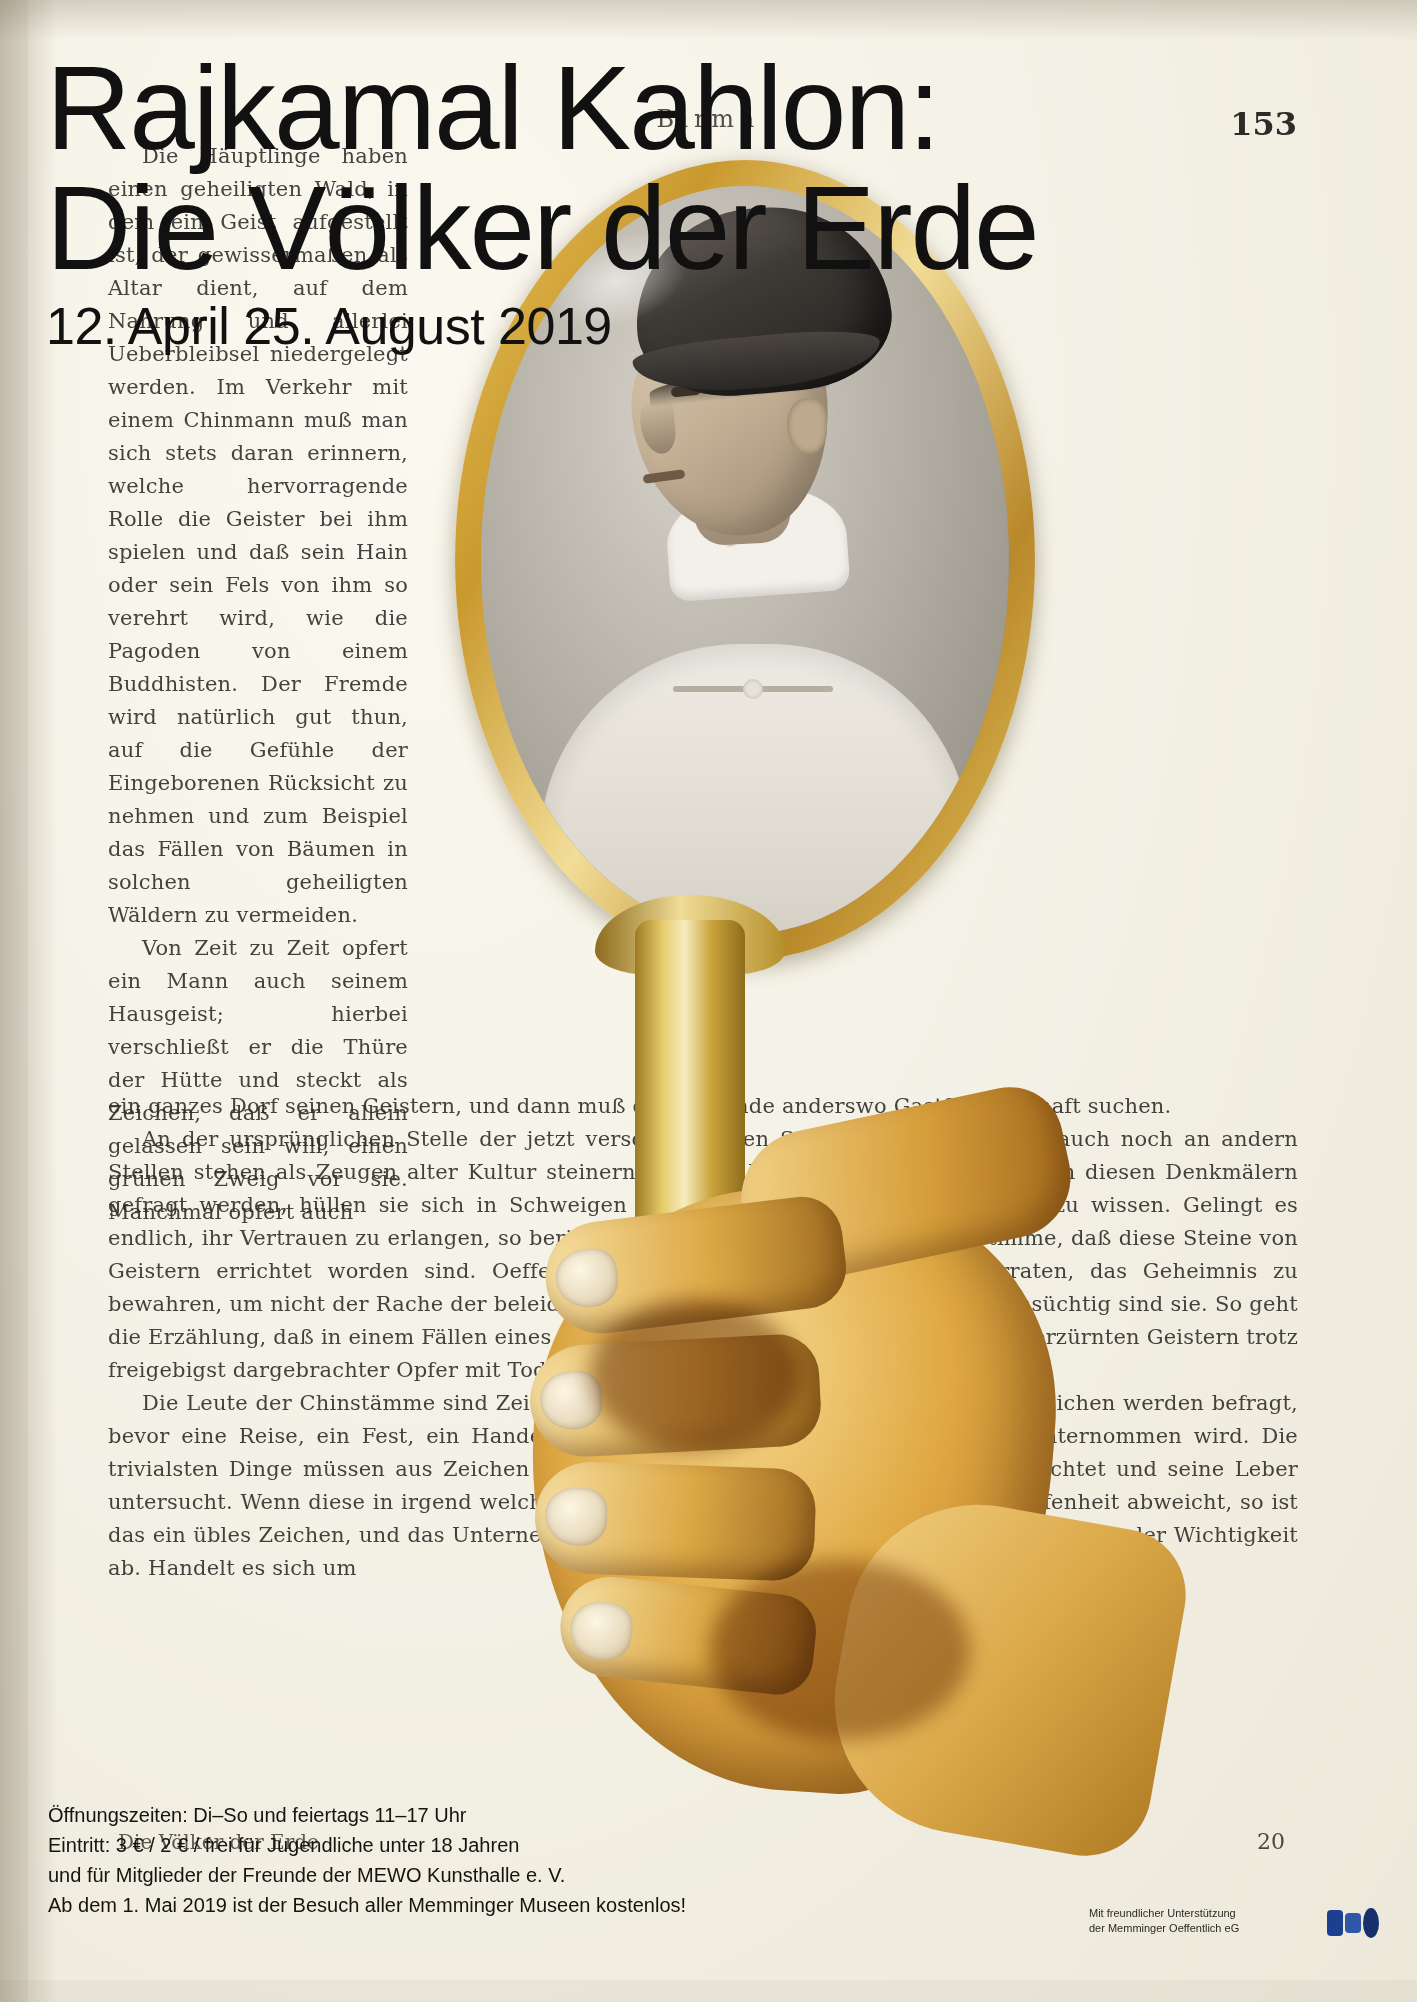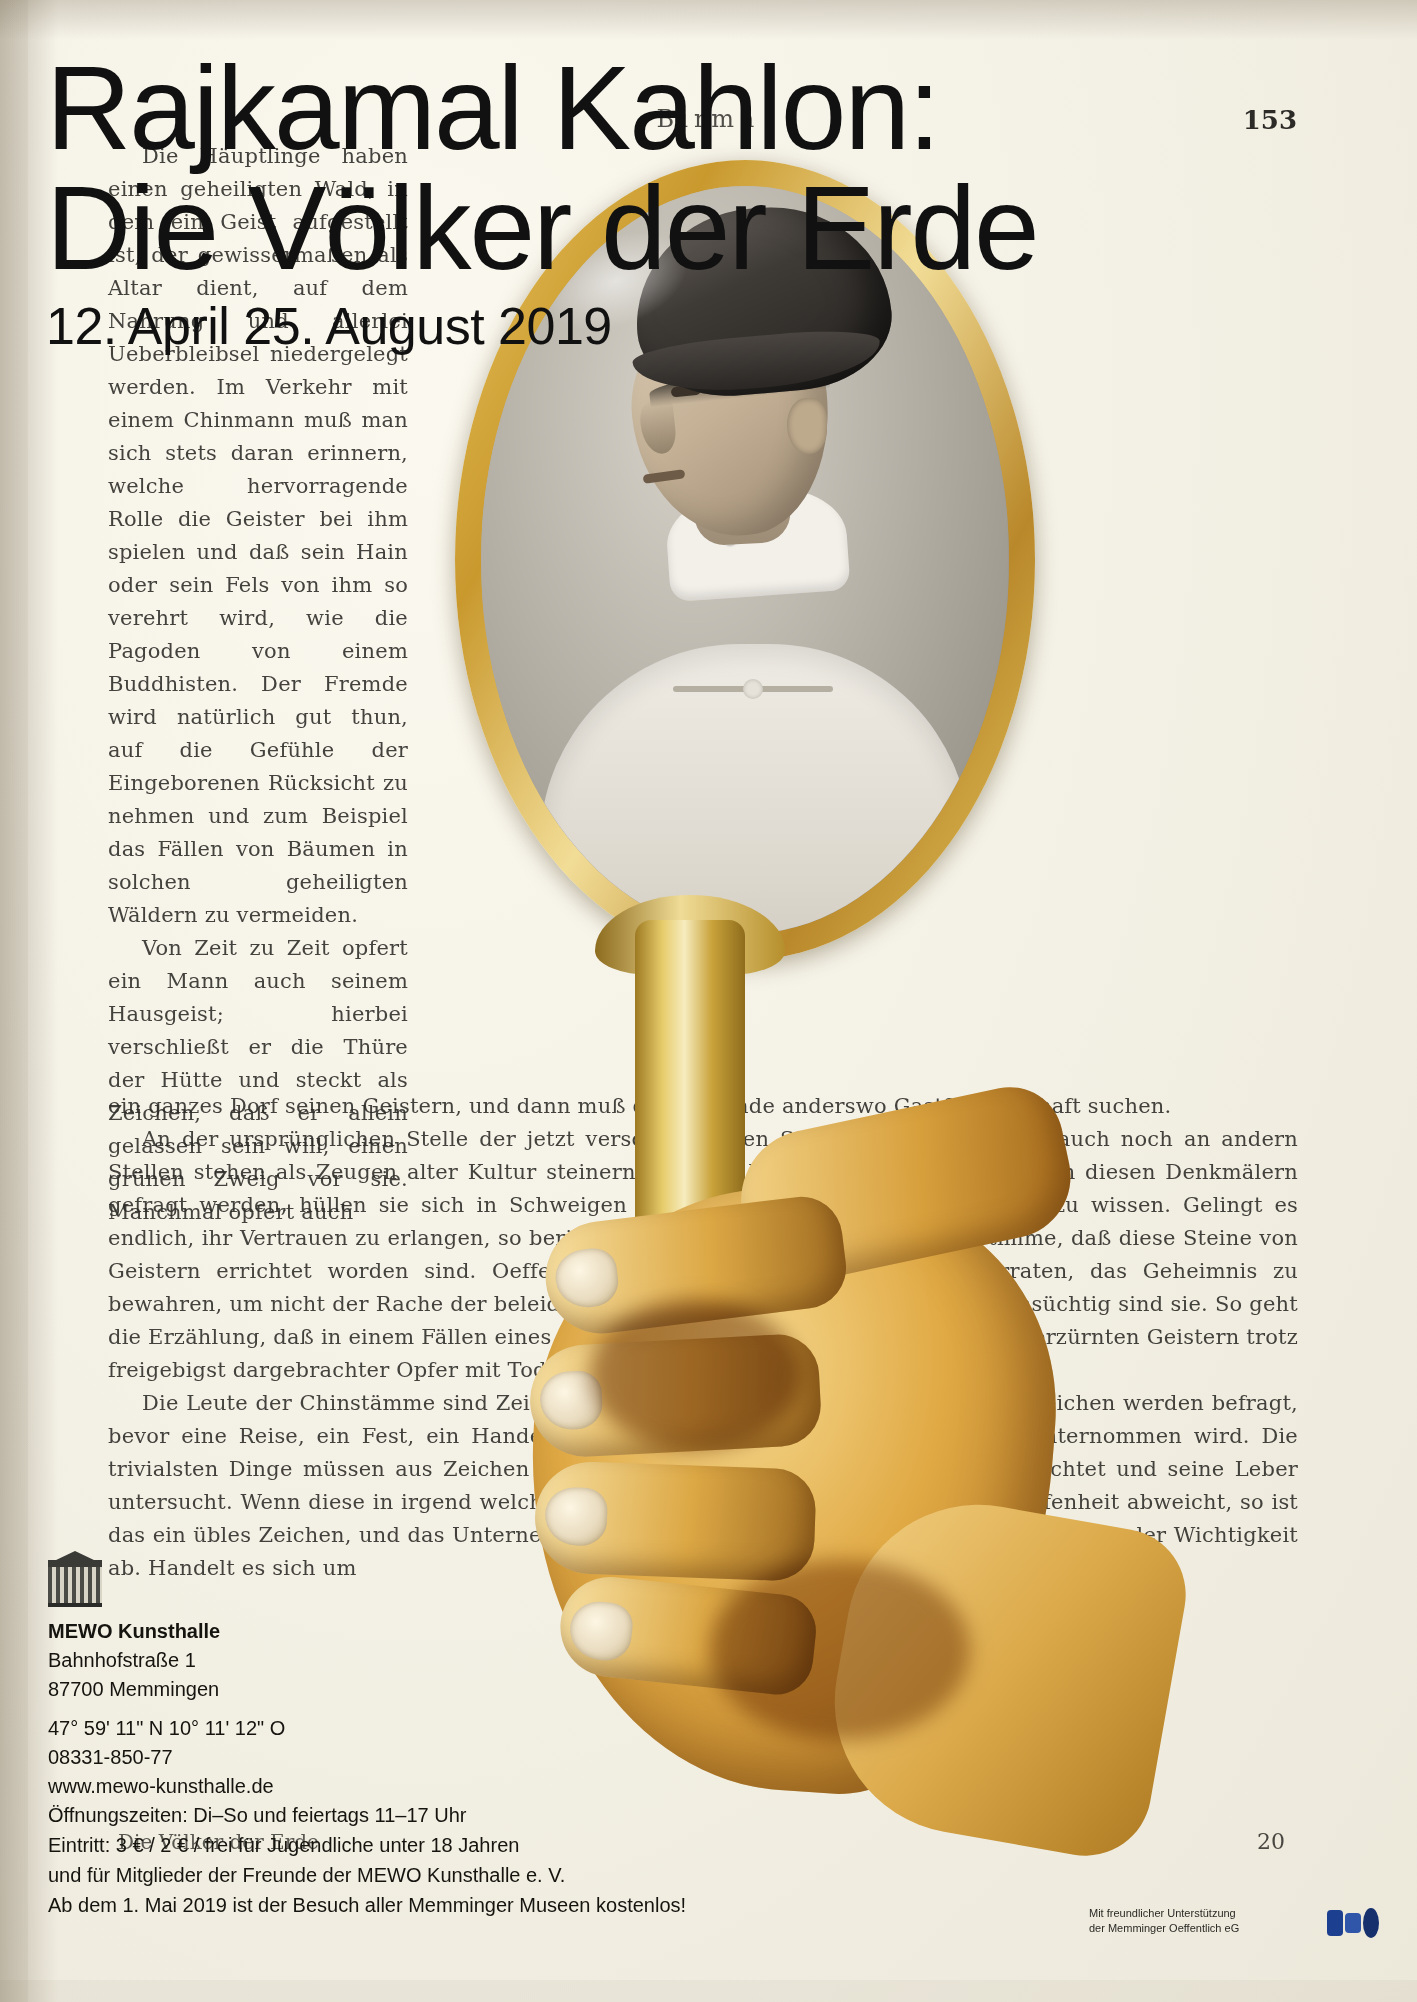--- a/index.html
+++ b/index.html
@@ -81,21 +81,21 @@
     font-size: 24px;
     letter-spacing: 6px;
     color: #33322d;
     opacity: .85;
   }
   .page-num-top {
     position: absolute;
     top: 105px;
     right: 120px;
     font-family: "DejaVu Serif", serif;
-    font-size: 26px;
+    font-size: 32px;
     font-weight: bold;
     color: #2c2b27;
   }
   .page-foot-left {
     position: absolute;
     bottom: 148px;
     left: 118px;
     font-family: "DejaVu Serif", serif;
     font-size: 20px;
     color: #33322d;
@@ -547,30 +547,20 @@
       <div class="paint-smudge" style="left:300px; top:520px; width:260px; height:180px; background:#8a5a1c;"></div>
     </div>
   </div>
 
   <div class="headline">
     <span class="l1">Rajkamal Kahlon:</span>
     <span class="l2">Die Völker der Erde</span>
     <span class="dates">12. April 25. August 2019</span>
   </div>
 
-  <div class="venue-block">
-    <div class="venue-logo"></div>
-    <div class="venue-name venue-line">MEWO Kunsthalle</div>
-    <div class="venue-line">Bahnhofstraße 1</div>
-    <div class="venue-line">87700 Memmingen</div>
-    <div class="venue-gap"></div>
-    <div class="venue-line">47° 59' 11" N 10° 11' 12" O</div>
-    <div class="venue-line">08331-850-77</div>
-    <div class="venue-line">www.mewo-kunsthalle.de</div>
-  </div>
 
   <div class="hours-block">
     <div>Öffnungszeiten: Di–So und feiertags 11–17 Uhr</div>
     <div>Eintritt: 3 € / 2 € / frei für Jugendliche unter 18 Jahren</div>
     <div>und für Mitglieder der Freunde der MEWO Kunsthalle e. V.</div>
     <div>Ab dem 1. Mai 2019 ist der Besuch aller Memminger Museen kostenlos!</div>
   </div>
 
   <div class="support-block">
     <div>Mit freundlicher Unterstützung</div>

